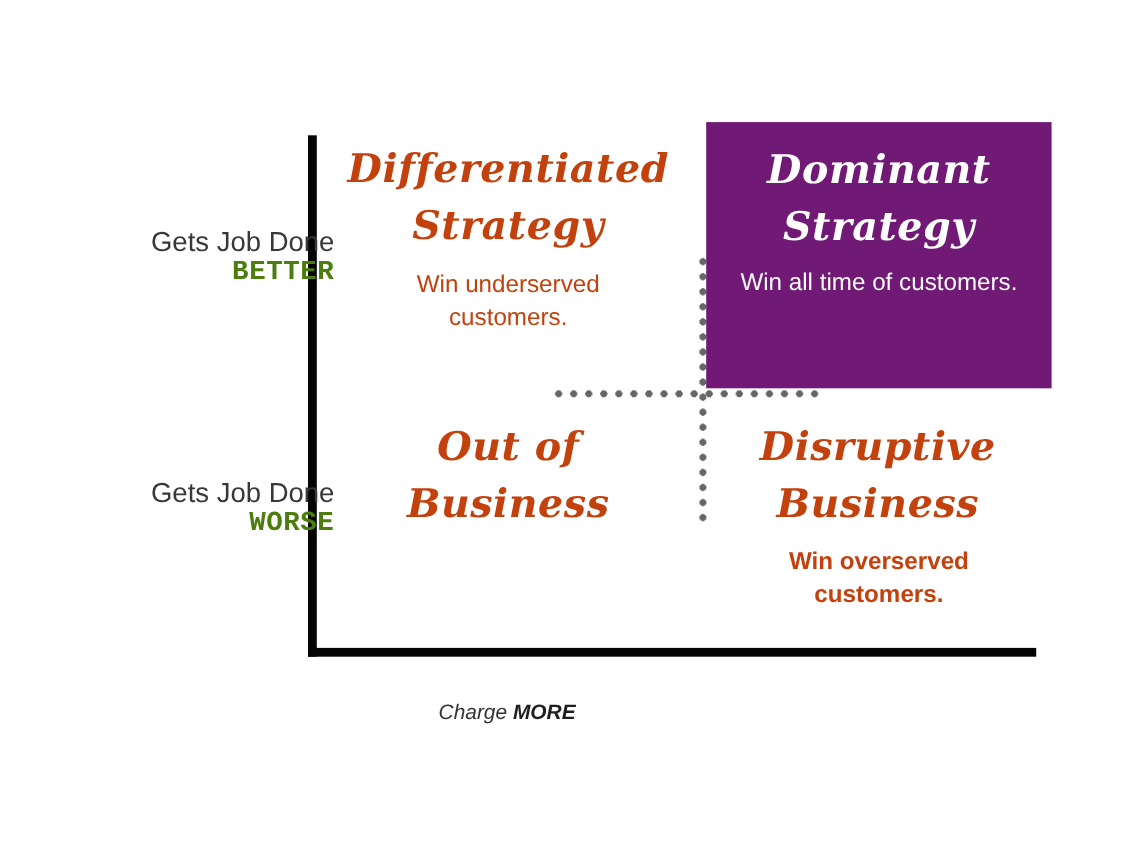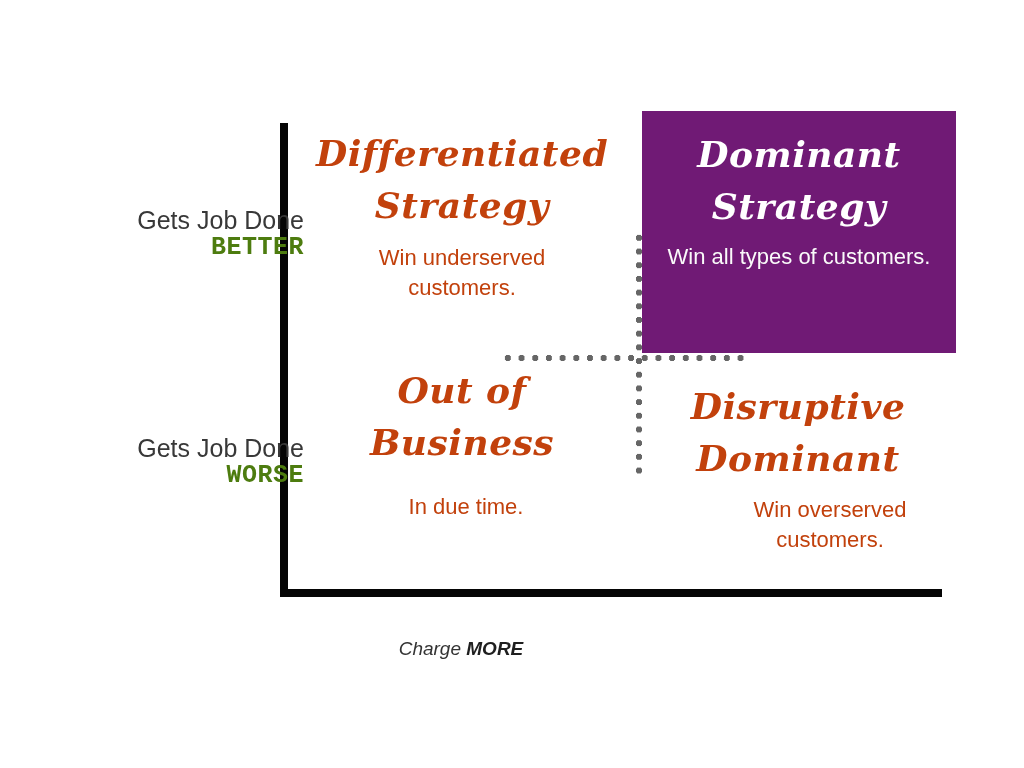--- a/index.html
+++ b/index.html
@@ -141,30 +141,29 @@
   </div>
 
   <div class="quad-title" style="left:292px; top:127px;">Differentiated
 Strategy</div>
   <div class="quad-sub" style="left:292px; top:243px;">Win underserved
 customers.</div>
 
   <div class="dominant-box">
     <div class="quad-title">Dominant
 Strategy</div>
-    <div class="quad-sub">Win all types of customers.</div>
+    <div class="quad-sub">Win all time of customers.</div>
   </div>
 
-  <div class="quad-title" style="left:292px; top:364px;">Out of
+  <div class="quad-title" style="left:292px; top:380px;">Out of
 Business</div>
-  <div class="quad-sub" style="left:296px; top:492px;">In due time.</div>
 
   <div class="quad-title" style="left:628px; top:380px;">Disruptive
-Dominant</div>
-  <div class="quad-sub" style="left:660px; top:495px;">Win overserved
+Business</div>
+  <div class="quad-sub" style="left:629px; top:495px;font-weight:bold;">Win overserved
 customers.</div>
 
   <div class="bottom-label" style="left:301px; top:637px;">
     <span>Charge</span>
     <span class="bold-word">MORE</span>
   </div>
 
 </div>
 
 </body></html>

